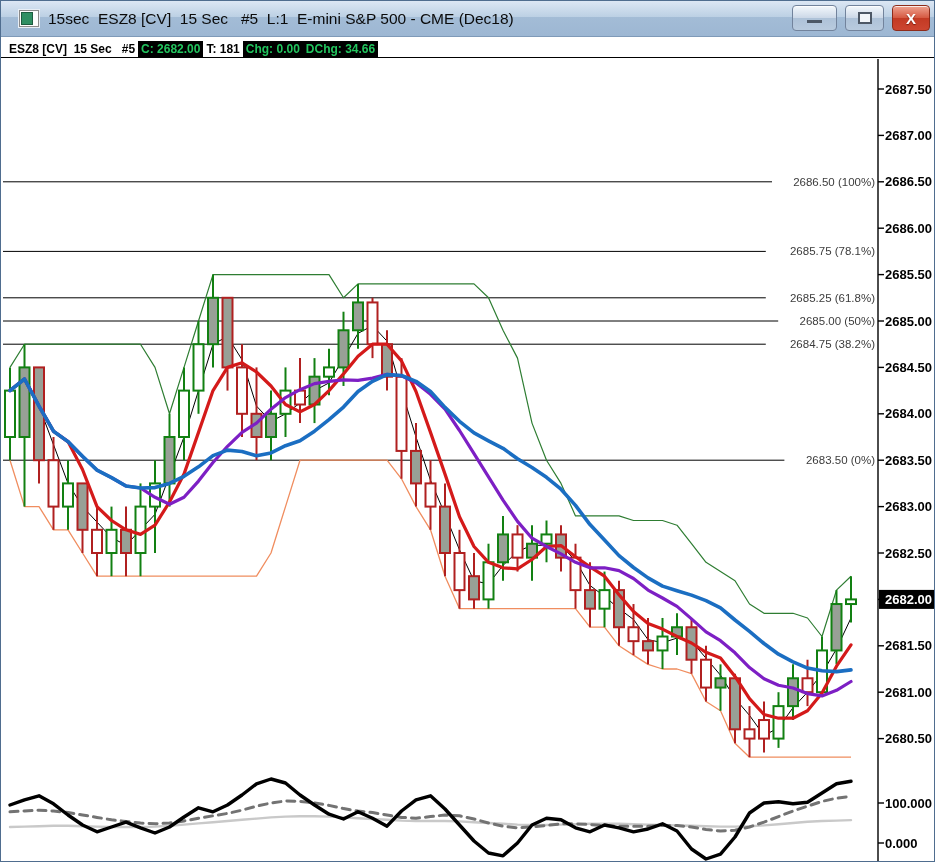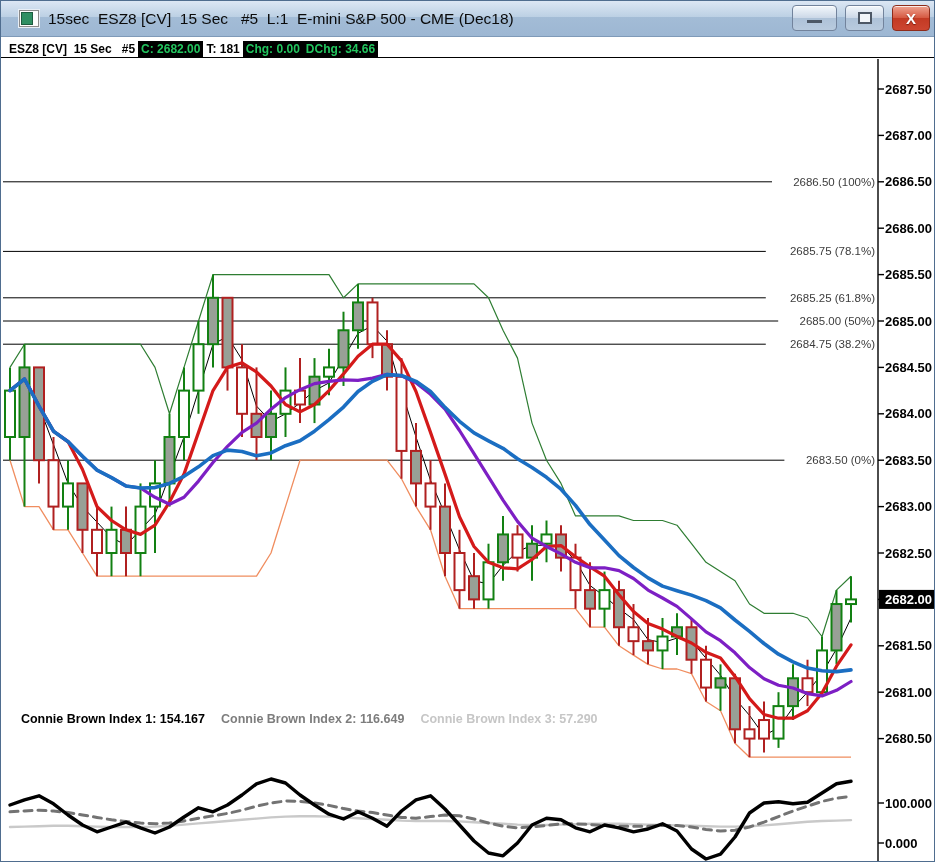--- a/index.html
+++ b/index.html
@@ -243,16 +243,13 @@
           <text x="884" y="637.6999999999999" font-size="13" font-weight="bold" fill="#000000">2681.00</text>
           <line x1="877" y1="679.6" x2="883" y2="679.6" stroke="#000" stroke-width="1.4"></line>
           <text x="884" y="684.1" font-size="13" font-weight="bold" fill="#000000">2680.50</text>
           <line x1="877" y1="744" x2="883" y2="744" stroke="#000" stroke-width="1.4"></line>
           <text x="884" y="748.5" font-size="13" font-weight="bold" fill="#000000">100.000</text>
           <line x1="877" y1="784" x2="883" y2="784" stroke="#000" stroke-width="1.4"></line>
           <text x="884" y="788.5" font-size="13" font-weight="bold" fill="#000000">0.000</text>
         </g>
       </svg>
   </div>
-  <div class="cbi-labels">
-    <span style="color: rgb(0, 0, 0);">Connie Brown Index 1: 154.167</span><span style="color: rgb(125, 125, 125);">Connie Brown Index 2: 116.649</span><span style="color: rgb(198, 198, 198);">Connie Brown Index 3: 57.290</span>
-  </div>
 </div>
 
 </body></html>

